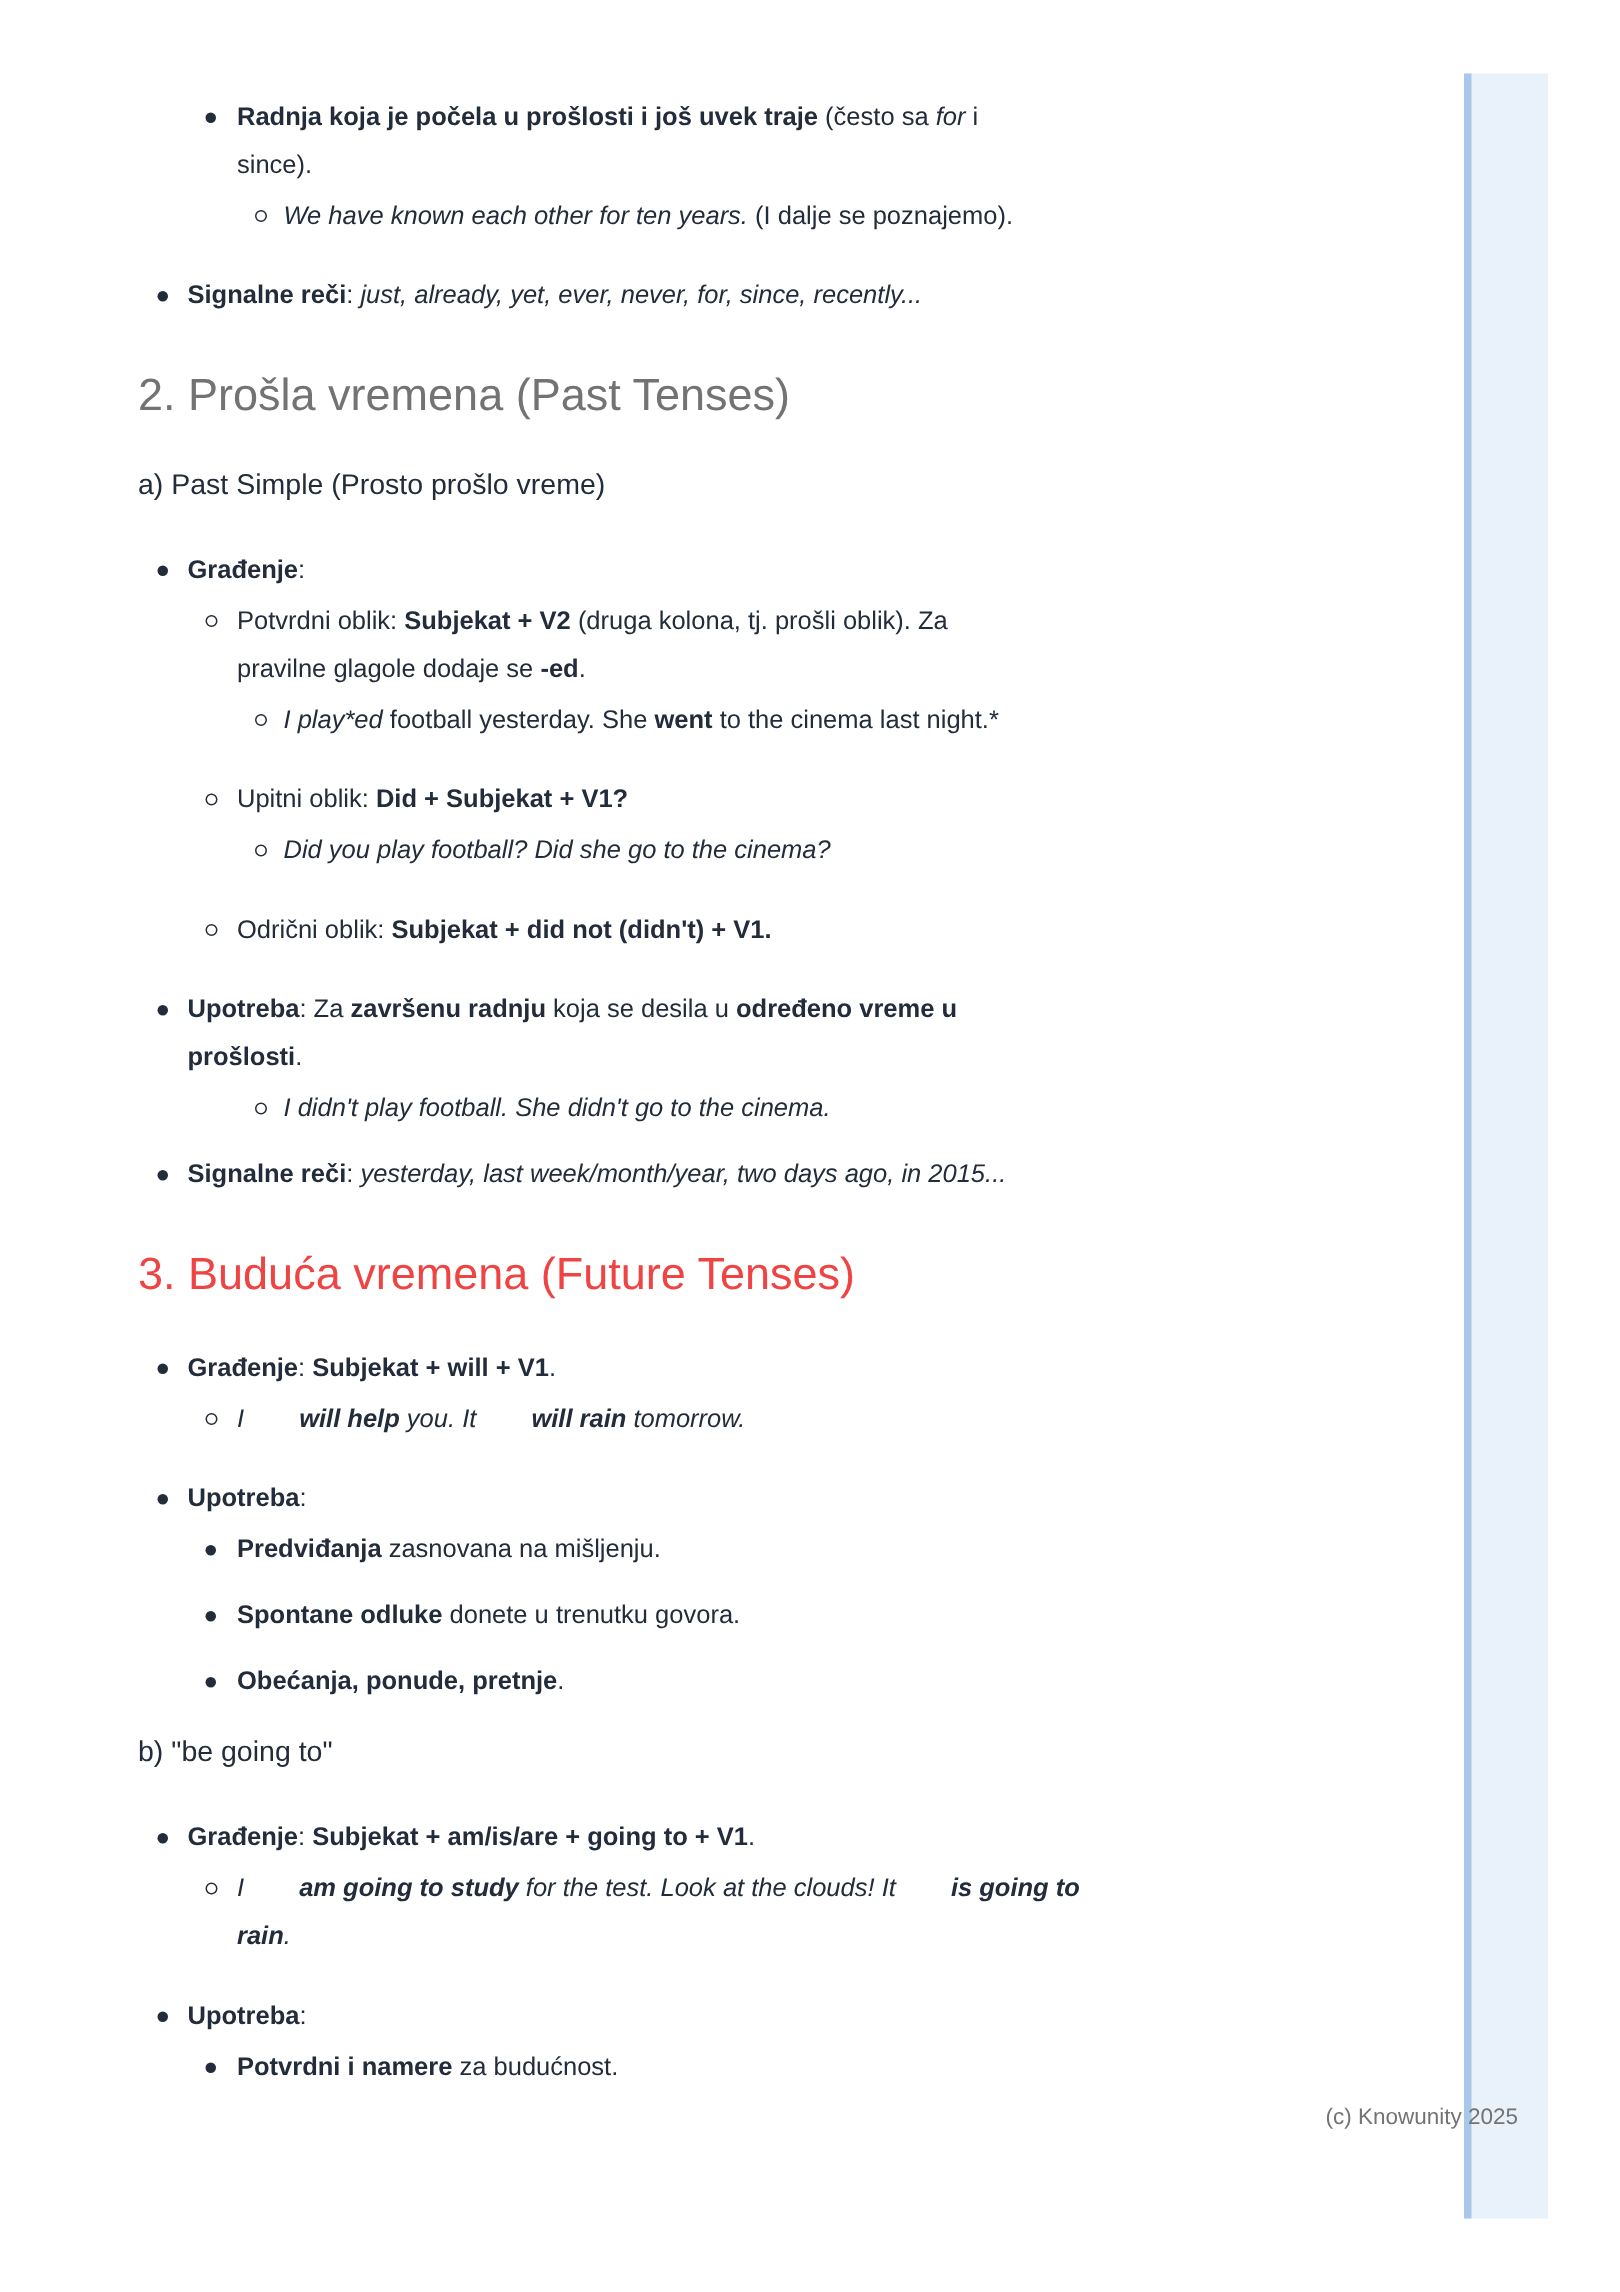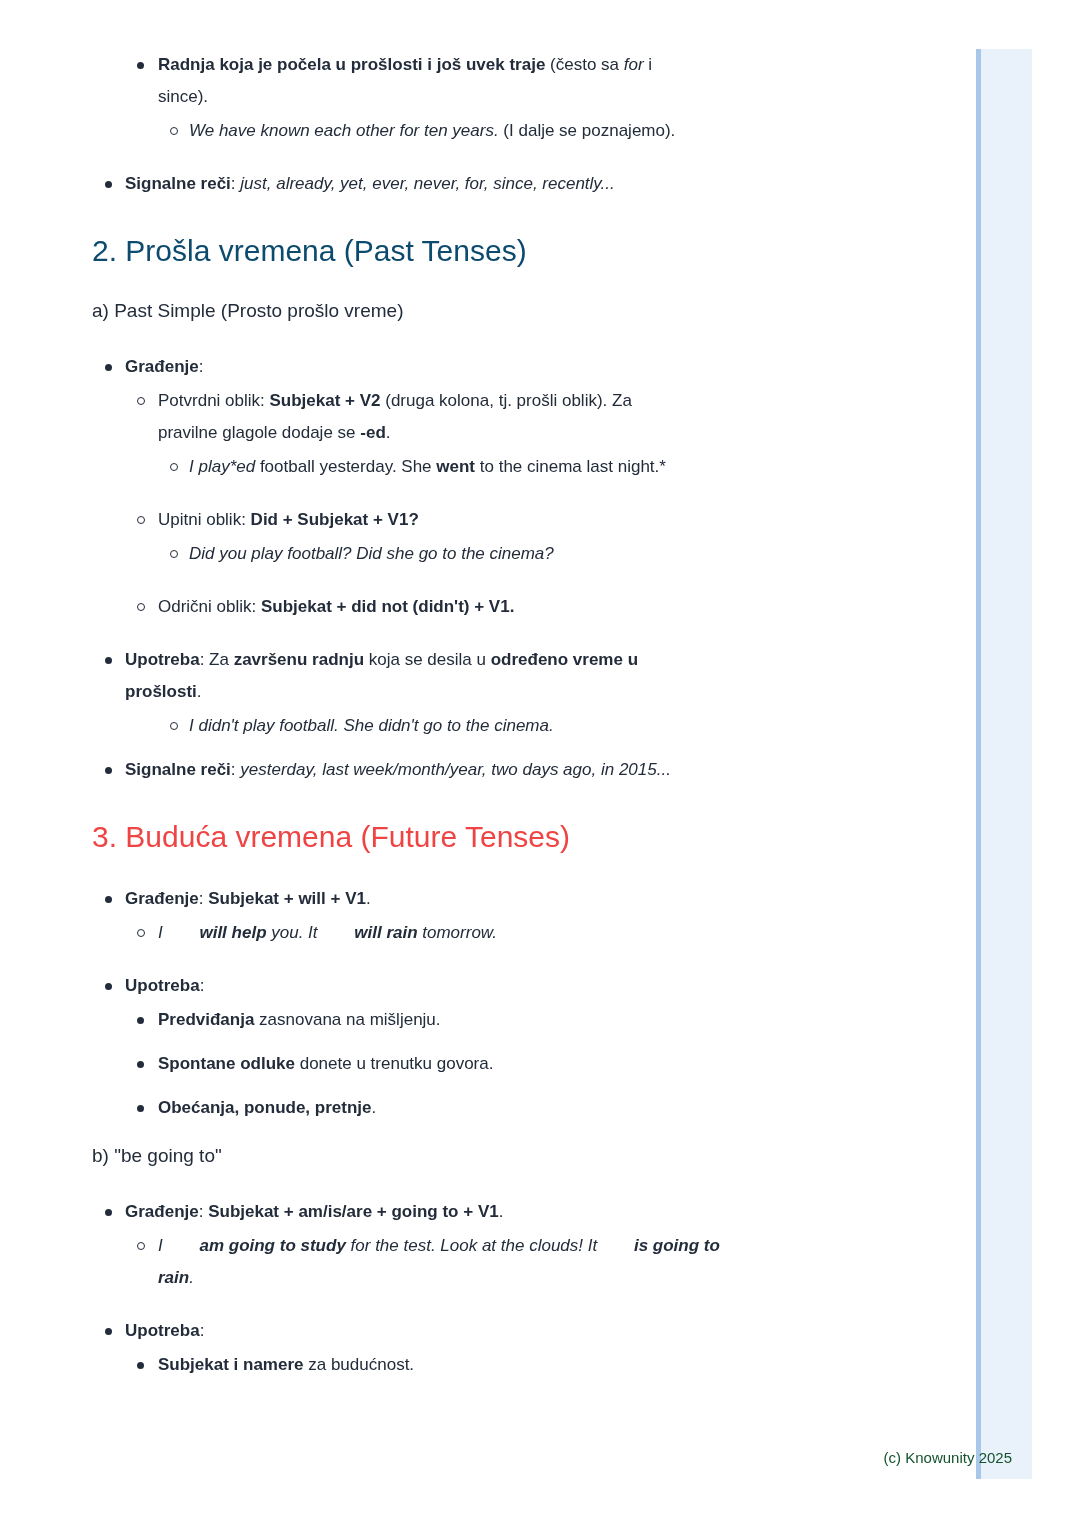--- a/index.html
+++ b/index.html
@@ -14,21 +14,21 @@
   .stripe {
     position: absolute;
     top: 49px;
     left: 976px;
     width: 56px;
     height: 1430px;
     z-index: 0;
   }
   .content {
     position: absolute;
-    top: 49px;
+    top: 62px;
     left: 92px;
     width: 768px;
     z-index: 1;
   }
   .block {
     font-size: 17px;
     line-height: 32px;
     white-space: pre-wrap;
   }
   .block:first-child { margin-top: 0 !important; }
@@ -61,39 +61,39 @@
     font-weight: 700;
     margin-top: 18px;
     margin-bottom: 26px;
   }
   .r-n { font-weight: 400; font-style: normal; }
   .r-b { font-weight: 700; }
   .r-i { font-style: italic; }
   .r-bi { font-weight: 700; font-style: italic; margin-left: 32px; }
   .footer {
     position: absolute;
-    top: 1448px;
+    top: 1402px;
     right: 68px;
     font-size: 15px;
     line-height: 20px;
-    color: #14532d;
+    color: #737373;
     z-index: 2;
   }
 </style>
 </head>
 <body>
 
 <div class="stripe" style="background: rgb(233, 241, 250); border-left: 5px solid rgb(169, 199, 233);"></div>
 
 <div class="content">
     <div class="block li lvl2 sp-normal"><span class="marker disc"></span><span class="runs"><span class="r-b">Radnja koja je počela u prošlosti i još uvek traje</span><span class="r-n"> (često sa </span><span class="r-i">for</span><span class="r-n"> i
 since</span><span class="r-n">).</span></span></div>
     <div class="block li lvl3 sp-tight"><span class="marker circle"></span><span class="runs"><span class="r-i">We have known each other for ten years.</span><span class="r-n"> (I dalje se poznajemo).</span></span></div>
     <div class="block li lvl1 sp-normal"><span class="marker disc"></span><span class="runs"><span class="r-b">Signalne reči</span><span class="r-n">: </span><span class="r-i">just, already, yet, ever, never, for, since, recently...</span></span></div>
-    <div class="block h2" style="color: #0c4a6e;"><span class="runs"><span class="r-n">2. Prošla vremena (Past Tenses)</span></span></div>
+    <div class="block h2" style="color: #737373;"><span class="runs"><span class="r-n">2. Prošla vremena (Past Tenses)</span></span></div>
     <div class="block h3"><span class="runs"><span class="r-n">a) Past Simple (Prosto prošlo vreme)</span></span></div>
     <div class="block li lvl1 sp-normal"><span class="marker disc"></span><span class="runs"><span class="r-b">Građenje</span><span class="r-n">:</span></span></div>
     <div class="block li lvl2 sp-tight"><span class="marker circle"></span><span class="runs"><span class="r-n">Potvrdni oblik: </span><span class="r-b">Subjekat + V2</span><span class="r-n"> (druga kolona, tj. prošli oblik). Za
 pravilne glagole dodaje se </span><span class="r-b">-ed</span><span class="r-n">.</span></span></div>
     <div class="block li lvl3 sp-tight"><span class="marker circle"></span><span class="runs"><span class="r-i">I play*ed</span><span class="r-n"> football yesterday. She </span><span class="r-b">went</span><span class="r-n"> to the cinema last night.*</span></span></div>
     <div class="block li lvl2 sp-normal"><span class="marker circle"></span><span class="runs"><span class="r-n">Upitni oblik: </span><span class="r-b">Did + Subjekat + V1?</span></span></div>
     <div class="block li lvl3 sp-tight"><span class="marker circle"></span><span class="runs"><span class="r-i">Did you play football? Did she go to the cinema?</span></span></div>
     <div class="block li lvl2 sp-normal"><span class="marker circle"></span><span class="runs"><span class="r-n">Odrični oblik: </span><span class="r-b">Subjekat + did not (didn't) + V1.</span></span></div>
     <div class="block li lvl1 sp-normal"><span class="marker disc"></span><span class="runs"><span class="r-b">Upotreba</span><span class="r-n">: Za </span><span class="r-b">završenu radnju</span><span class="r-n"> koja se desila u </span><span class="r-b">određeno vreme u
 prošlosti</span><span class="r-n">.</span></span></div>
@@ -104,16 +104,16 @@
     <div class="block li lvl2 sp-tight"><span class="marker circle"></span><span class="runs"><span class="r-i">I </span><span class="r-bi">will help</span><span class="r-i"> you. It </span><span class="r-bi">will rain</span><span class="r-i"> tomorrow.</span></span></div>
     <div class="block li lvl1 sp-normal"><span class="marker disc"></span><span class="runs"><span class="r-b">Upotreba</span><span class="r-n">:</span></span></div>
     <div class="block li lvl2 sp-tight"><span class="marker disc"></span><span class="runs"><span class="r-b">Predviđanja</span><span class="r-n"> zasnovana na mišljenju.</span></span></div>
     <div class="block li lvl2 sp-small"><span class="marker disc"></span><span class="runs"><span class="r-b">Spontane odluke</span><span class="r-n"> donete u trenutku govora.</span></span></div>
     <div class="block li lvl2 sp-small"><span class="marker disc"></span><span class="runs"><span class="r-b">Obećanja, ponude, pretnje</span><span class="r-n">.</span></span></div>
     <div class="block h3"><span class="runs"><span class="r-n">b) "be going to"</span></span></div>
     <div class="block li lvl1 sp-normal"><span class="marker disc"></span><span class="runs"><span class="r-b">Građenje</span><span class="r-n">: </span><span class="r-b">Subjekat + am/is/are + going to + V1</span><span class="r-n">.</span></span></div>
     <div class="block li lvl2 sp-tight"><span class="marker circle"></span><span class="runs"><span class="r-i">I </span><span class="r-bi">am going to study</span><span class="r-i"> for the test. Look at the clouds! It </span><span class="r-bi">is going to
 rain</span><span class="r-i">.</span></span></div>
     <div class="block li lvl1 sp-normal"><span class="marker disc"></span><span class="runs"><span class="r-b">Upotreba</span><span class="r-n">:</span></span></div>
-    <div class="block li lvl2 sp-tight"><span class="marker disc"></span><span class="runs"><span class="r-b">Subjekat i namere</span><span class="r-n"> za budućnost.</span></span></div>
+    <div class="block li lvl2 sp-tight"><span class="marker disc"></span><span class="runs"><span class="r-b">Potvrdni i namere</span><span class="r-n"> za budućnost.</span></span></div>
   </div>
 
 <div class="footer">(c) Knowunity 2025</div>
 
 </body></html>

